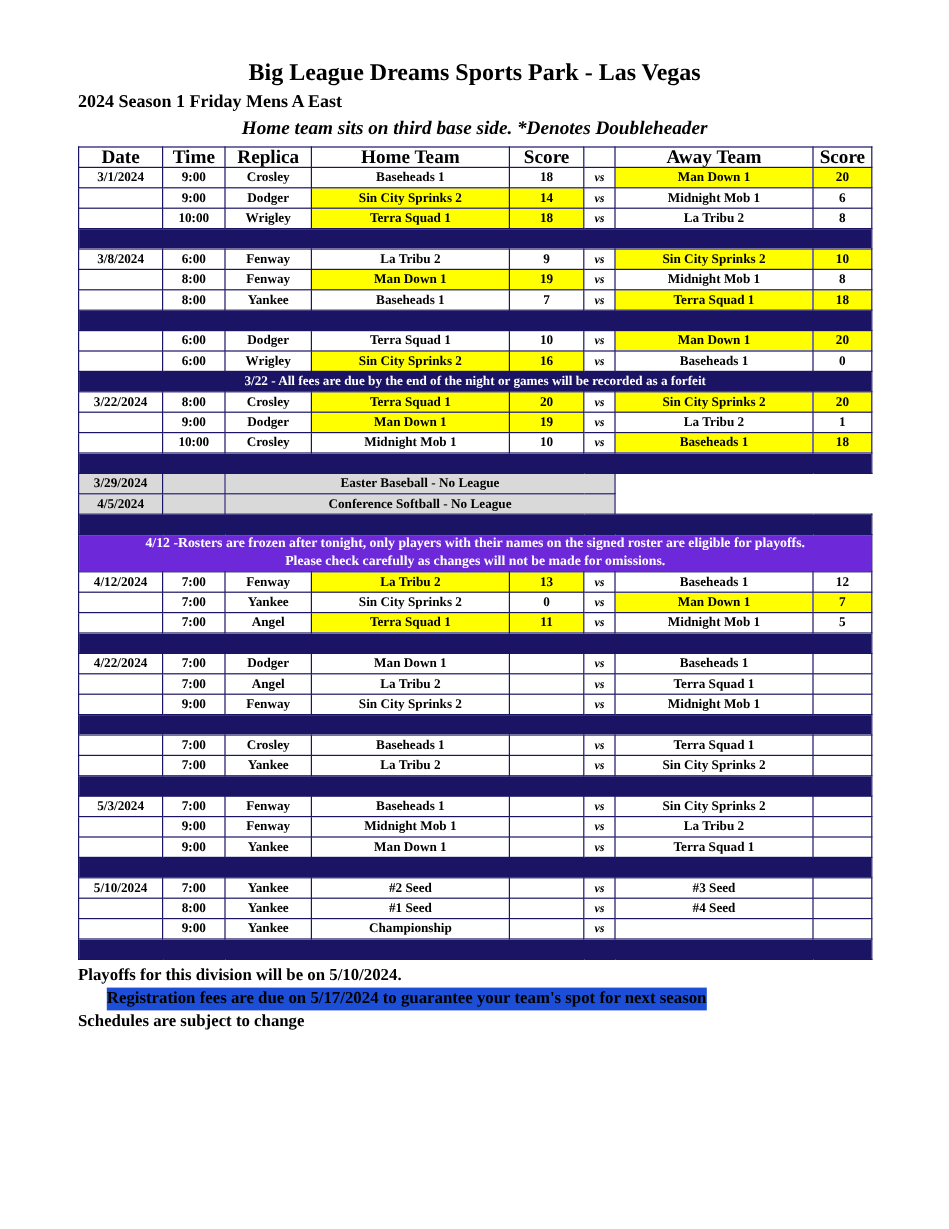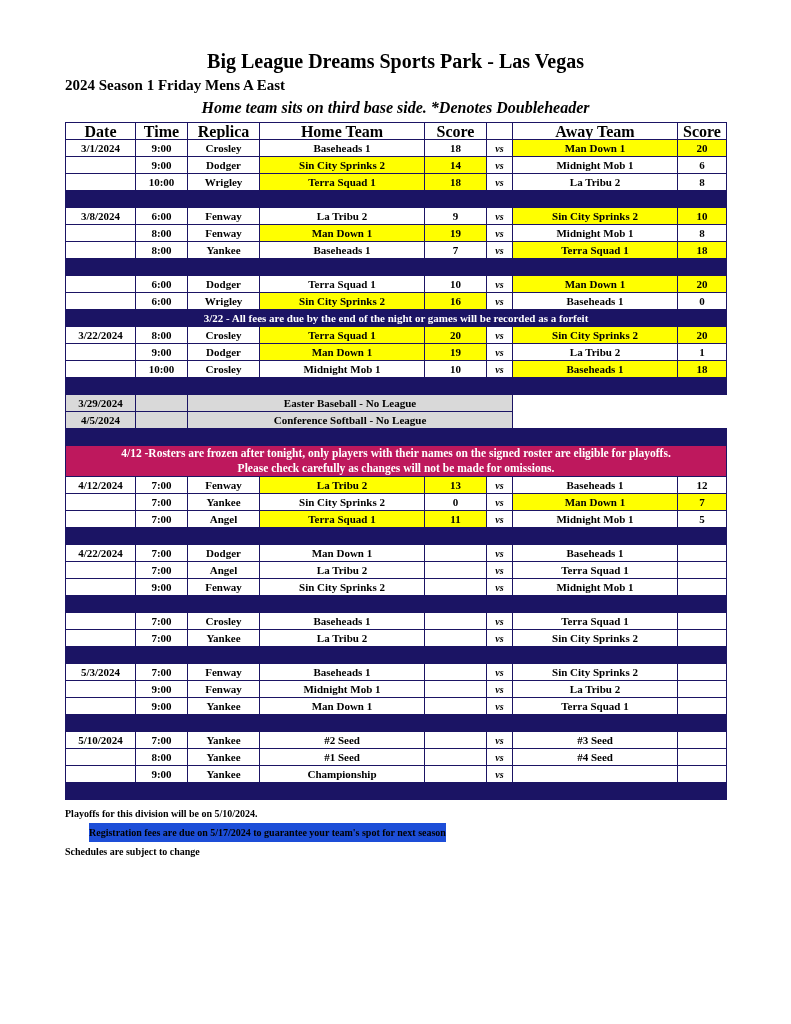--- a/index.html
+++ b/index.html
@@ -88,41 +88,41 @@
     border: 1px solid #1b1464;
   }
   .notice td {
     background: #1b1464;
     color: #ffffff;
     font-weight: bold;
     font-size: 11px;
     height: 15px;
   }
   .redrow td {
-    background: #be185d;
+    background: #6d28d9;
     color: #ffffff;
     font-weight: bold;
     font-size: 11.5px;
     height: 17px;
   }
   .greyrow td.grey {
     background: #d9d9d9;
     font-weight: bold;
   }
   .noborder {
     border: none !important;
     background: #ffffff !important;
   }
   .footer {
     margin-top: 4px;
     width: 661px;
   }
   .footer div {
     font-weight: bold;
-    font-size: 10px;
+    font-size: 14px;
     line-height: 19px;
   }
   .footer .fhl {
     background: #1d4ed8;
     display: inline-block;
     margin-left: 24px;
   }
 </style>
 </head>
 <body>

